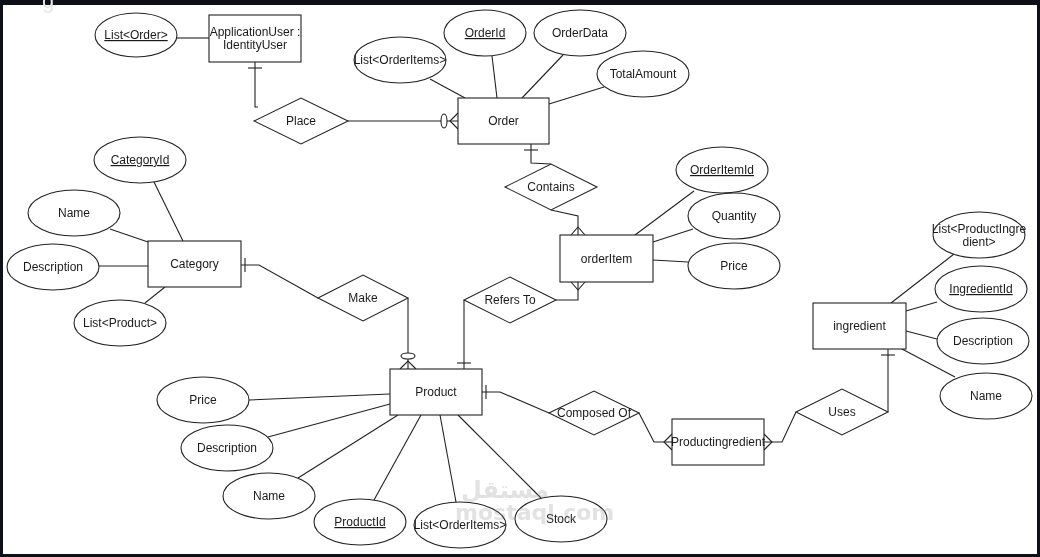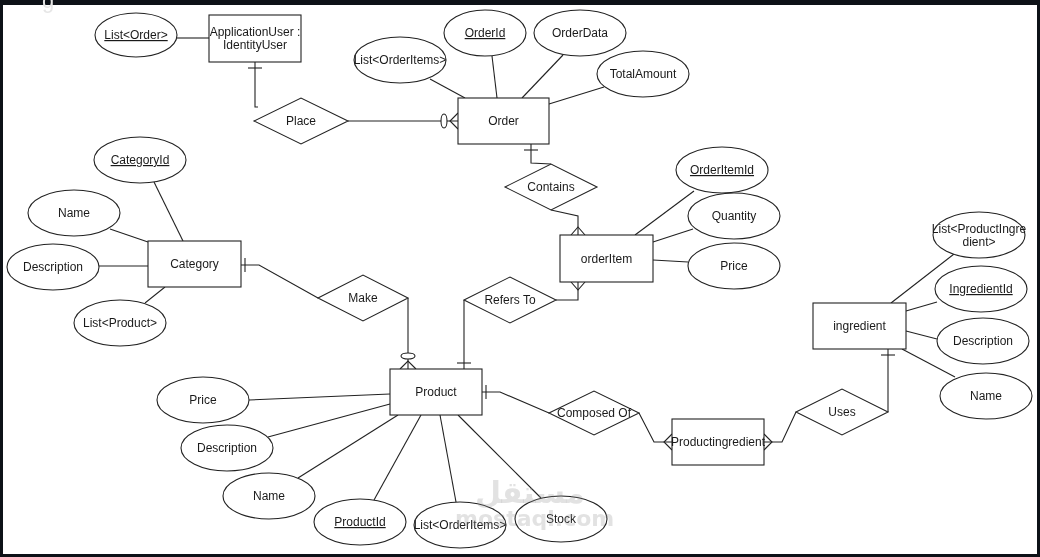--- a/index.html
+++ b/index.html
@@ -3,21 +3,21 @@
 <meta charset="utf-8">
 <style>
   html, body { margin:0; padding:0; background:#0d1117; }
   body { width:1040px; height:557px; position:relative; overflow:hidden; font-family:"Liberation Sans", sans-serif; }
   #frame { position:absolute; left:3px; top:5px; width:1034px; height:549px; background:#ffffff; }
   #diagram { position:absolute; left:0; top:0; width:1040px; height:557px; }
   #diagram text { font-family:"Liberation Sans", sans-serif; font-size:12px; fill:#1a1a1a; }
   .shape { fill:#ffffff; stroke:#222; stroke-width:1.1; }
   .conn { fill:none; stroke:#222; stroke-width:1.1; }
   #watermark { position:absolute; left:455px; top:478px; color:rgba(150,150,150,0.28); font-family:"DejaVu Sans", sans-serif; font-size:22px; font-weight:bold; pointer-events:none; line-height:1; }
-  #watermark .ar { font-size:30px; display:block; margin-left:20px; }
+  #watermark .ar { font-size:24px; display:block; margin-left:6px; }
   #topglyph { position:absolute; left:42px; top:-12px; color:#e6e6e6; font-size:22px; font-family:"Liberation Sans", sans-serif; }
 </style>
 </head>
 <body>
 
 <div id="frame"></div>
 <div id="topglyph">g</div>
 
 <svg id="diagram" xmlns="http://www.w3.org/2000/svg" width="1040" height="557" viewBox="0 0 1040 557">
   <g id="g-conns">

